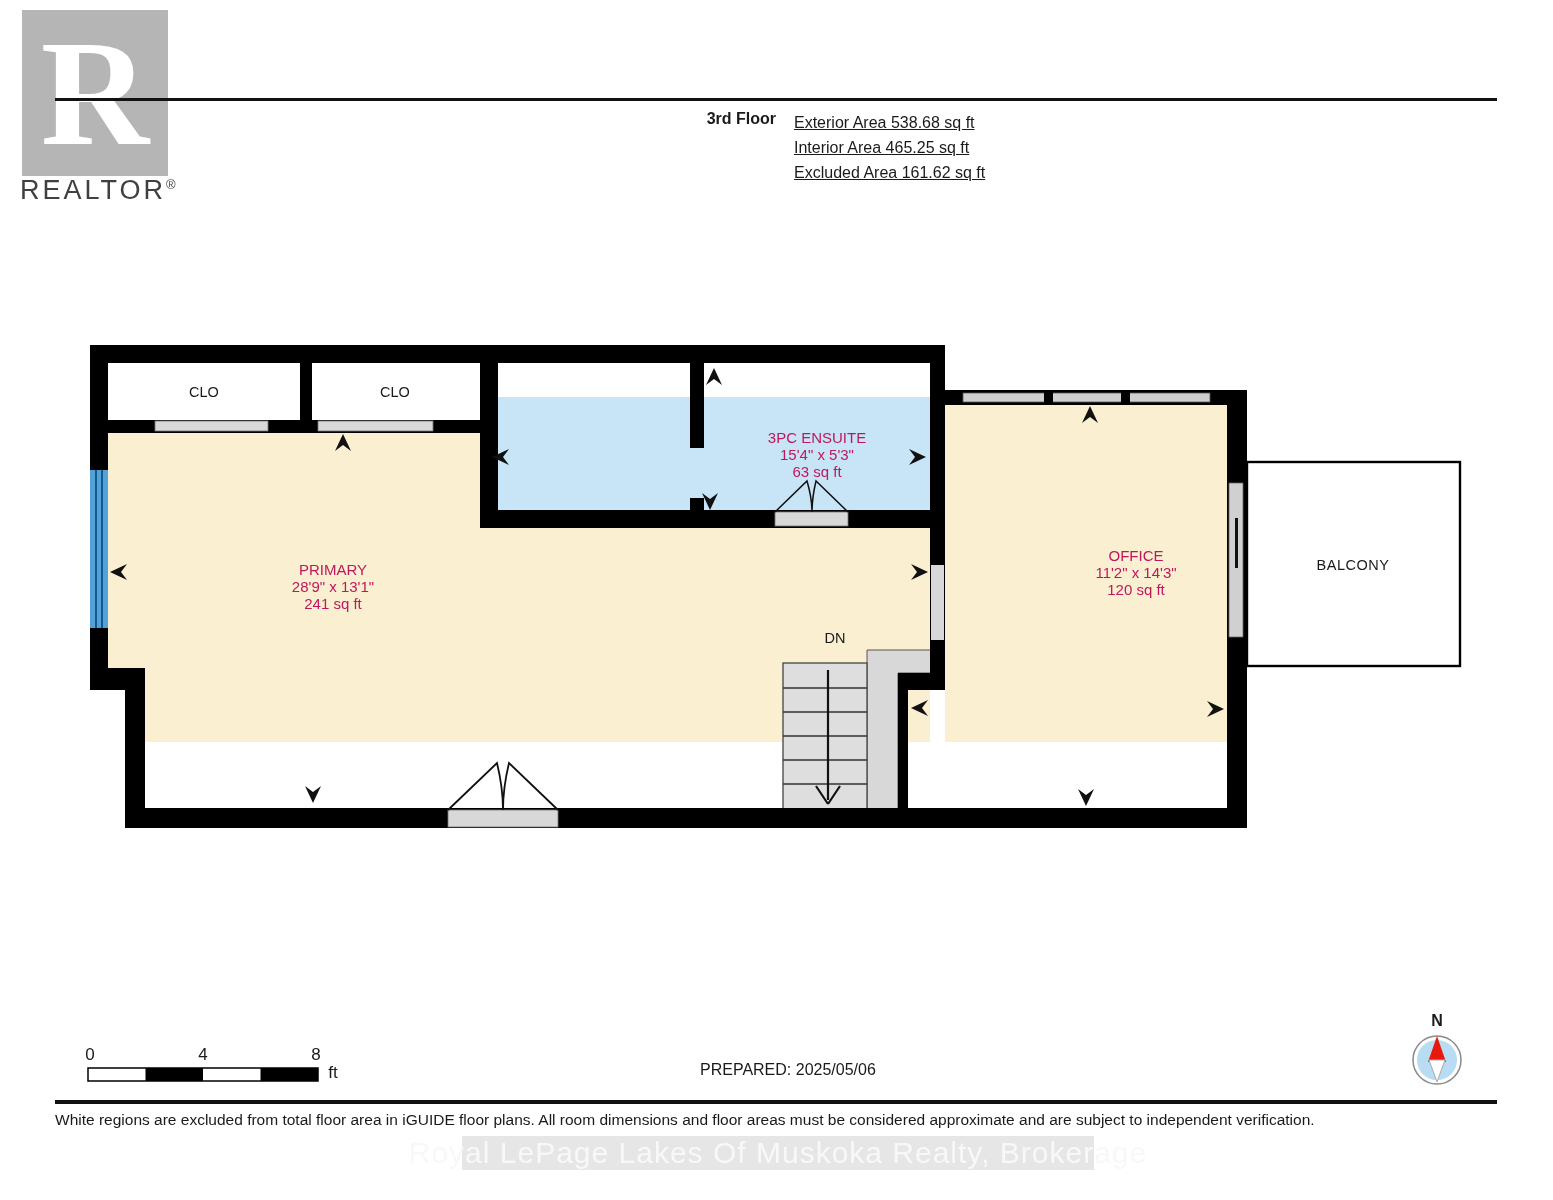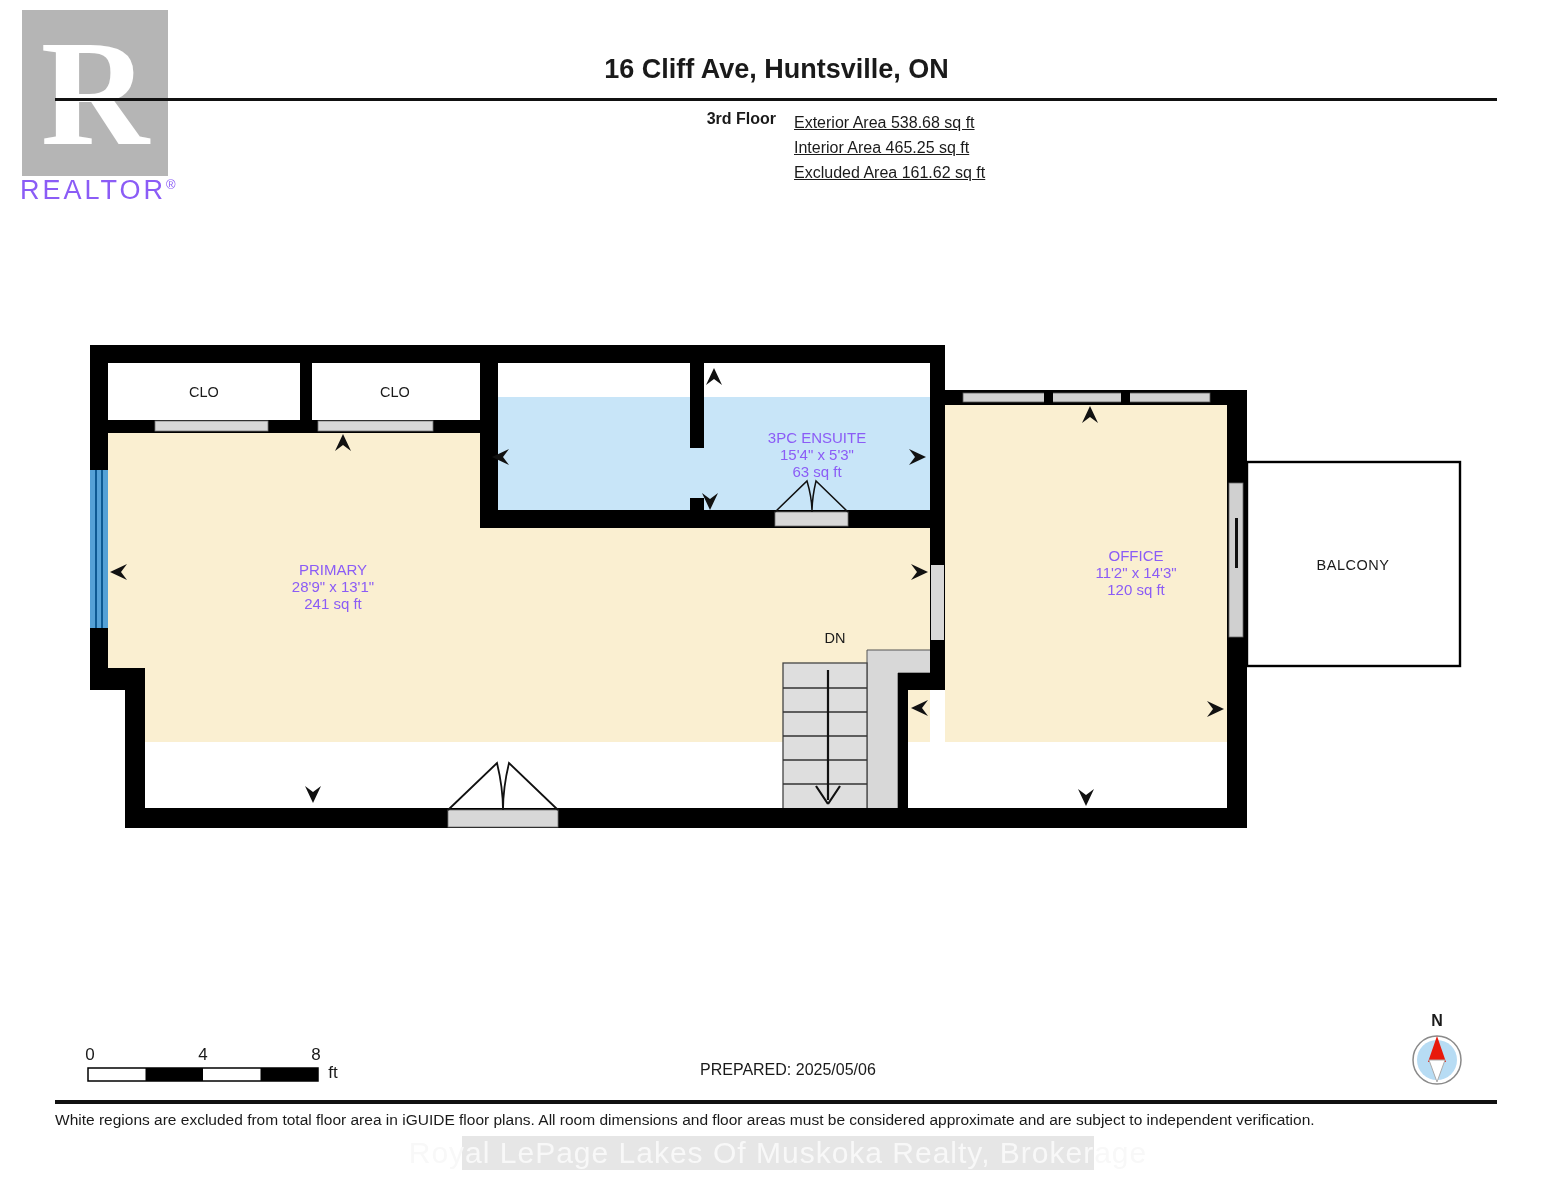--- a/index.html
+++ b/index.html
@@ -5,30 +5,30 @@
   html,body{margin:0;padding:0;background:#fff;}
   #page{position:relative;width:1553px;height:1200px;background:#fff;overflow:hidden;
         font-family:"Liberation Sans", sans-serif;color:#1a1a1a;}
   .abs{position:absolute;}
   .ctr{transform:translate(-50%,-50%);text-align:center;}
   
   #logo-box{left:22px;top:10px;width:146px;height:166px;background:#b5b5b5;z-index:1;
             display:flex;align-items:center;justify-content:center;}
   #logo-r{font-family:"Liberation Serif", serif;font-weight:bold;font-size:150px;line-height:1;
           color:#ffffff;}
-  #logo-word{left:20px;top:175px;font-size:27px;letter-spacing:3px;color:#8b5cf6;z-index:1;}
+  #logo-word{left:20px;top:175px;font-size:27px;letter-spacing:3px;color:#404040;z-index:1;}
   #logo-word sup{font-size:13px;}
   #title{left:0;top:54px;width:100%;text-align:center;font-size:27px;font-weight:bold;z-index:2;}
   .hline{left:55px;width:1442px;background:#111;z-index:3;}
   #floor-label{right:777px;top:110px;font-size:16px;font-weight:bold;}
   #area-col{left:794px;top:110px;font-size:16px;line-height:25px;text-decoration:underline;}
   
   #plan-svg{left:0;top:0;z-index:4;}
   
-  .room-label{z-index:5;font-size:15px;line-height:13px;color:#8b5cf6;}
+  .room-label{z-index:5;font-size:15px;line-height:13px;color:#be185d;}
   .room-label .rl{margin:0 0 4px 0;white-space:nowrap;}
   .small-label{z-index:5;font-size:14.5px;white-space:nowrap;}
   
   #prepared{left:700px;top:1061px;font-size:16px;}
   .scale-num{z-index:5;font-size:17px;}
   #watermark-band{left:462px;top:1136px;width:632px;height:34px;background:#e6e6e6;z-index:6;
                   display:flex;align-items:center;justify-content:center;}
   #watermark-text{font-size:30px;letter-spacing:1px;color:#f8f8f8;white-space:nowrap;}
   #disclaimer{left:55px;top:1111px;font-size:15.5px;z-index:5;}
   #north-label{z-index:5;font-size:16px;font-weight:bold;}
@@ -36,21 +36,20 @@
 </head>
 <body>
 
 <div id="page">
 
   <div id="logo-box" class="abs">
     <span id="logo-r">R</span>
   </div>
   <div id="logo-word" class="abs"><span>REALTOR</span><sup>®</sup></div>
 
-  <div id="title" class="abs">16 Cliff Ave, Huntsville, ON</div>
   <div class="hline abs" style="top:98px;height:3px;"></div>
 
   <div id="floor-label" class="abs">3rd Floor</div>
   <div id="area-col" class="abs">
     <div>Exterior Area 538.68 sq ft</div>
     <div>Interior Area 465.25 sq ft</div>
     <div>Excluded Area 161.62 sq ft</div>
   </div>
 
   <svg id="plan-svg" class="abs" width="1553" height="1200" viewBox="0 0 1553 1200">

